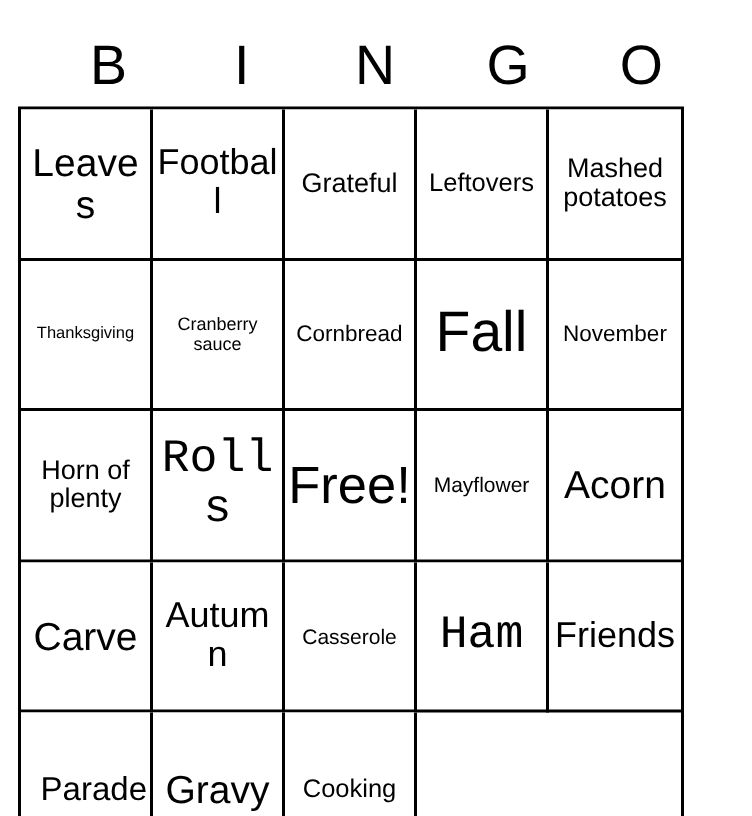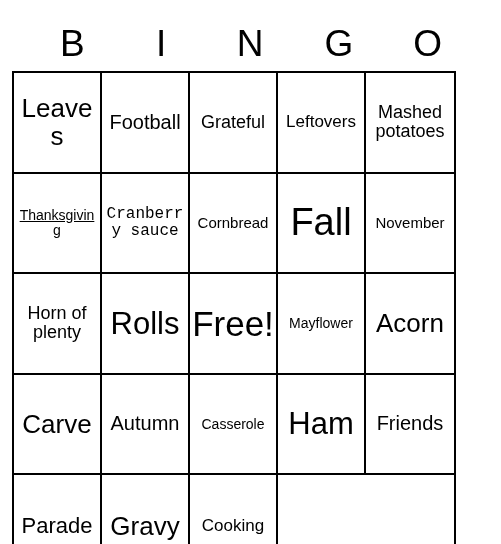--- a/index.html
+++ b/index.html
@@ -69,31 +69,31 @@
   .cell:nth-child(5n) { border-right: none; }
   .cell:nth-child(n+21) { border-bottom: none; }
   .cell-text {
     display: block;
     width: 100%;
     line-height: 1.08;
     word-wrap: break-word;
     color: #000000;
   }
   
-  .fs-11 { font-size: 14px; text-decoration: underline; }
+  .fs-11 { font-size: 11px; }
   .fs-14 { font-size: 14px; }
   .fs-15 { font-size: 15px; }
-  .fs-16 { font-size: 16px; font-family: Liberation Mono, monospace; }
+  .fs-16 { font-size: 12px; }
   .fs-17 { font-size: 17px; }
   .fs-18 { font-size: 18px; }
-  .fs-20 { font-size: 20px; }
-  .fs-22 { font-size: 22px; }
+  .fs-20 { font-size: 24px; }
+  .fs-22 { font-size: 22px; text-align: right; }
   .fs-26 { font-size: 26px; }
   .fs-28 { font-size: 35px; }
-  .fs-31 { font-size: 31px; }
+  .fs-31 { font-size: 31px; font-family: Liberation Mono, monospace; }
   .fs-38 { font-size: 38px; }
 </style>
 </head>
 <body>
 
 <div id="card">
 
   <div id="header">
     <div class="header-cell">B</div>
     <div class="header-cell">I</div>

